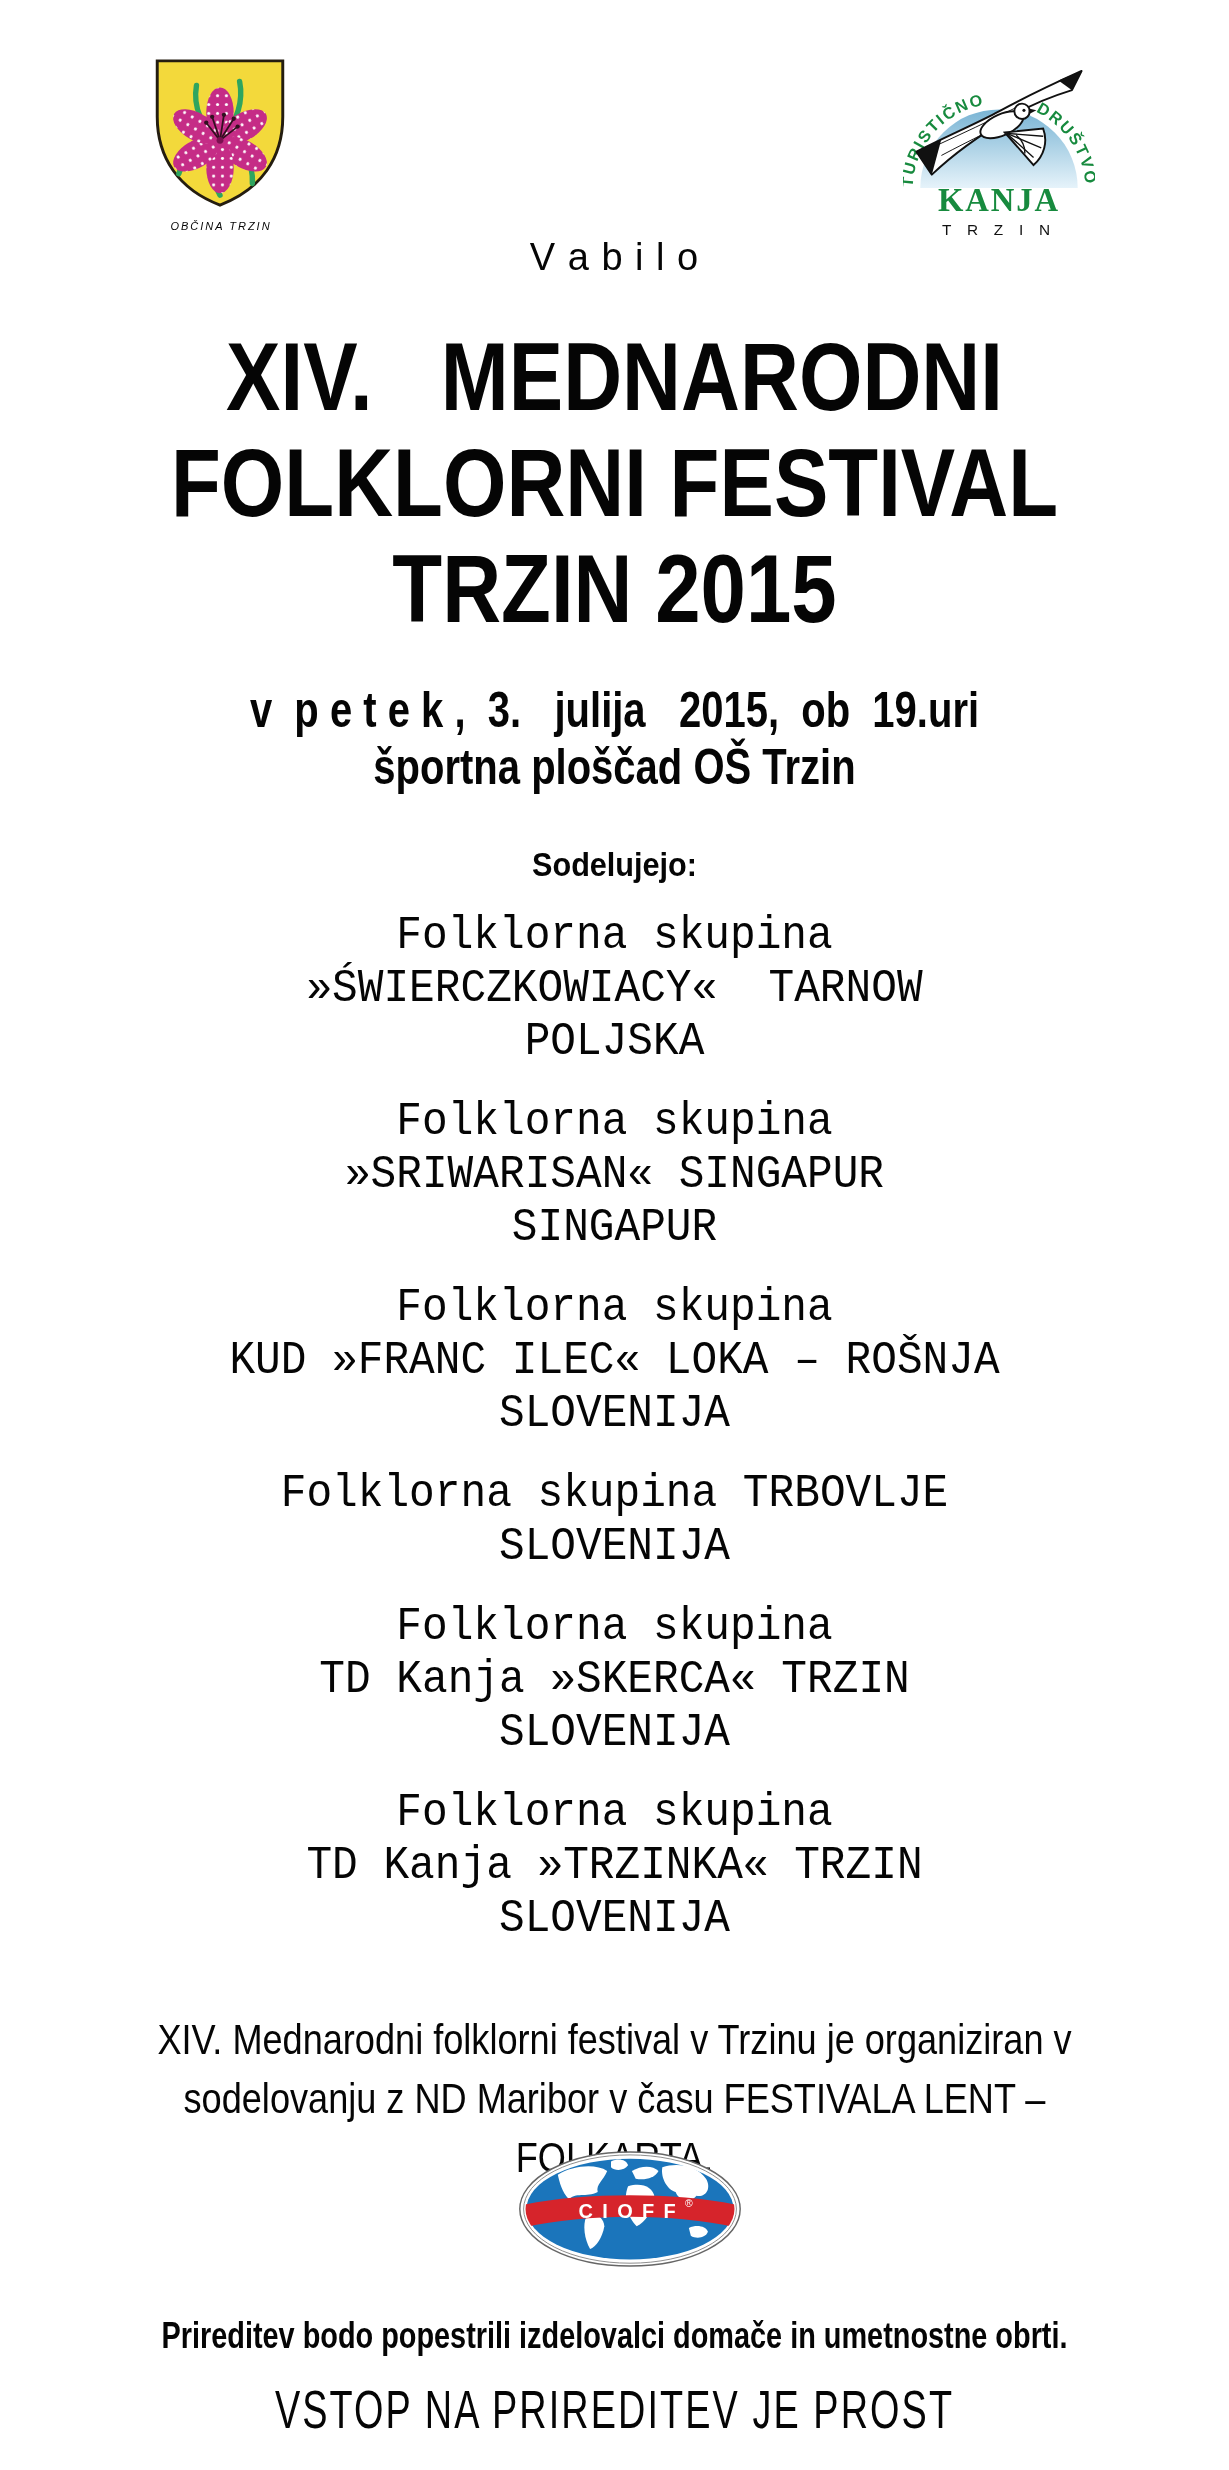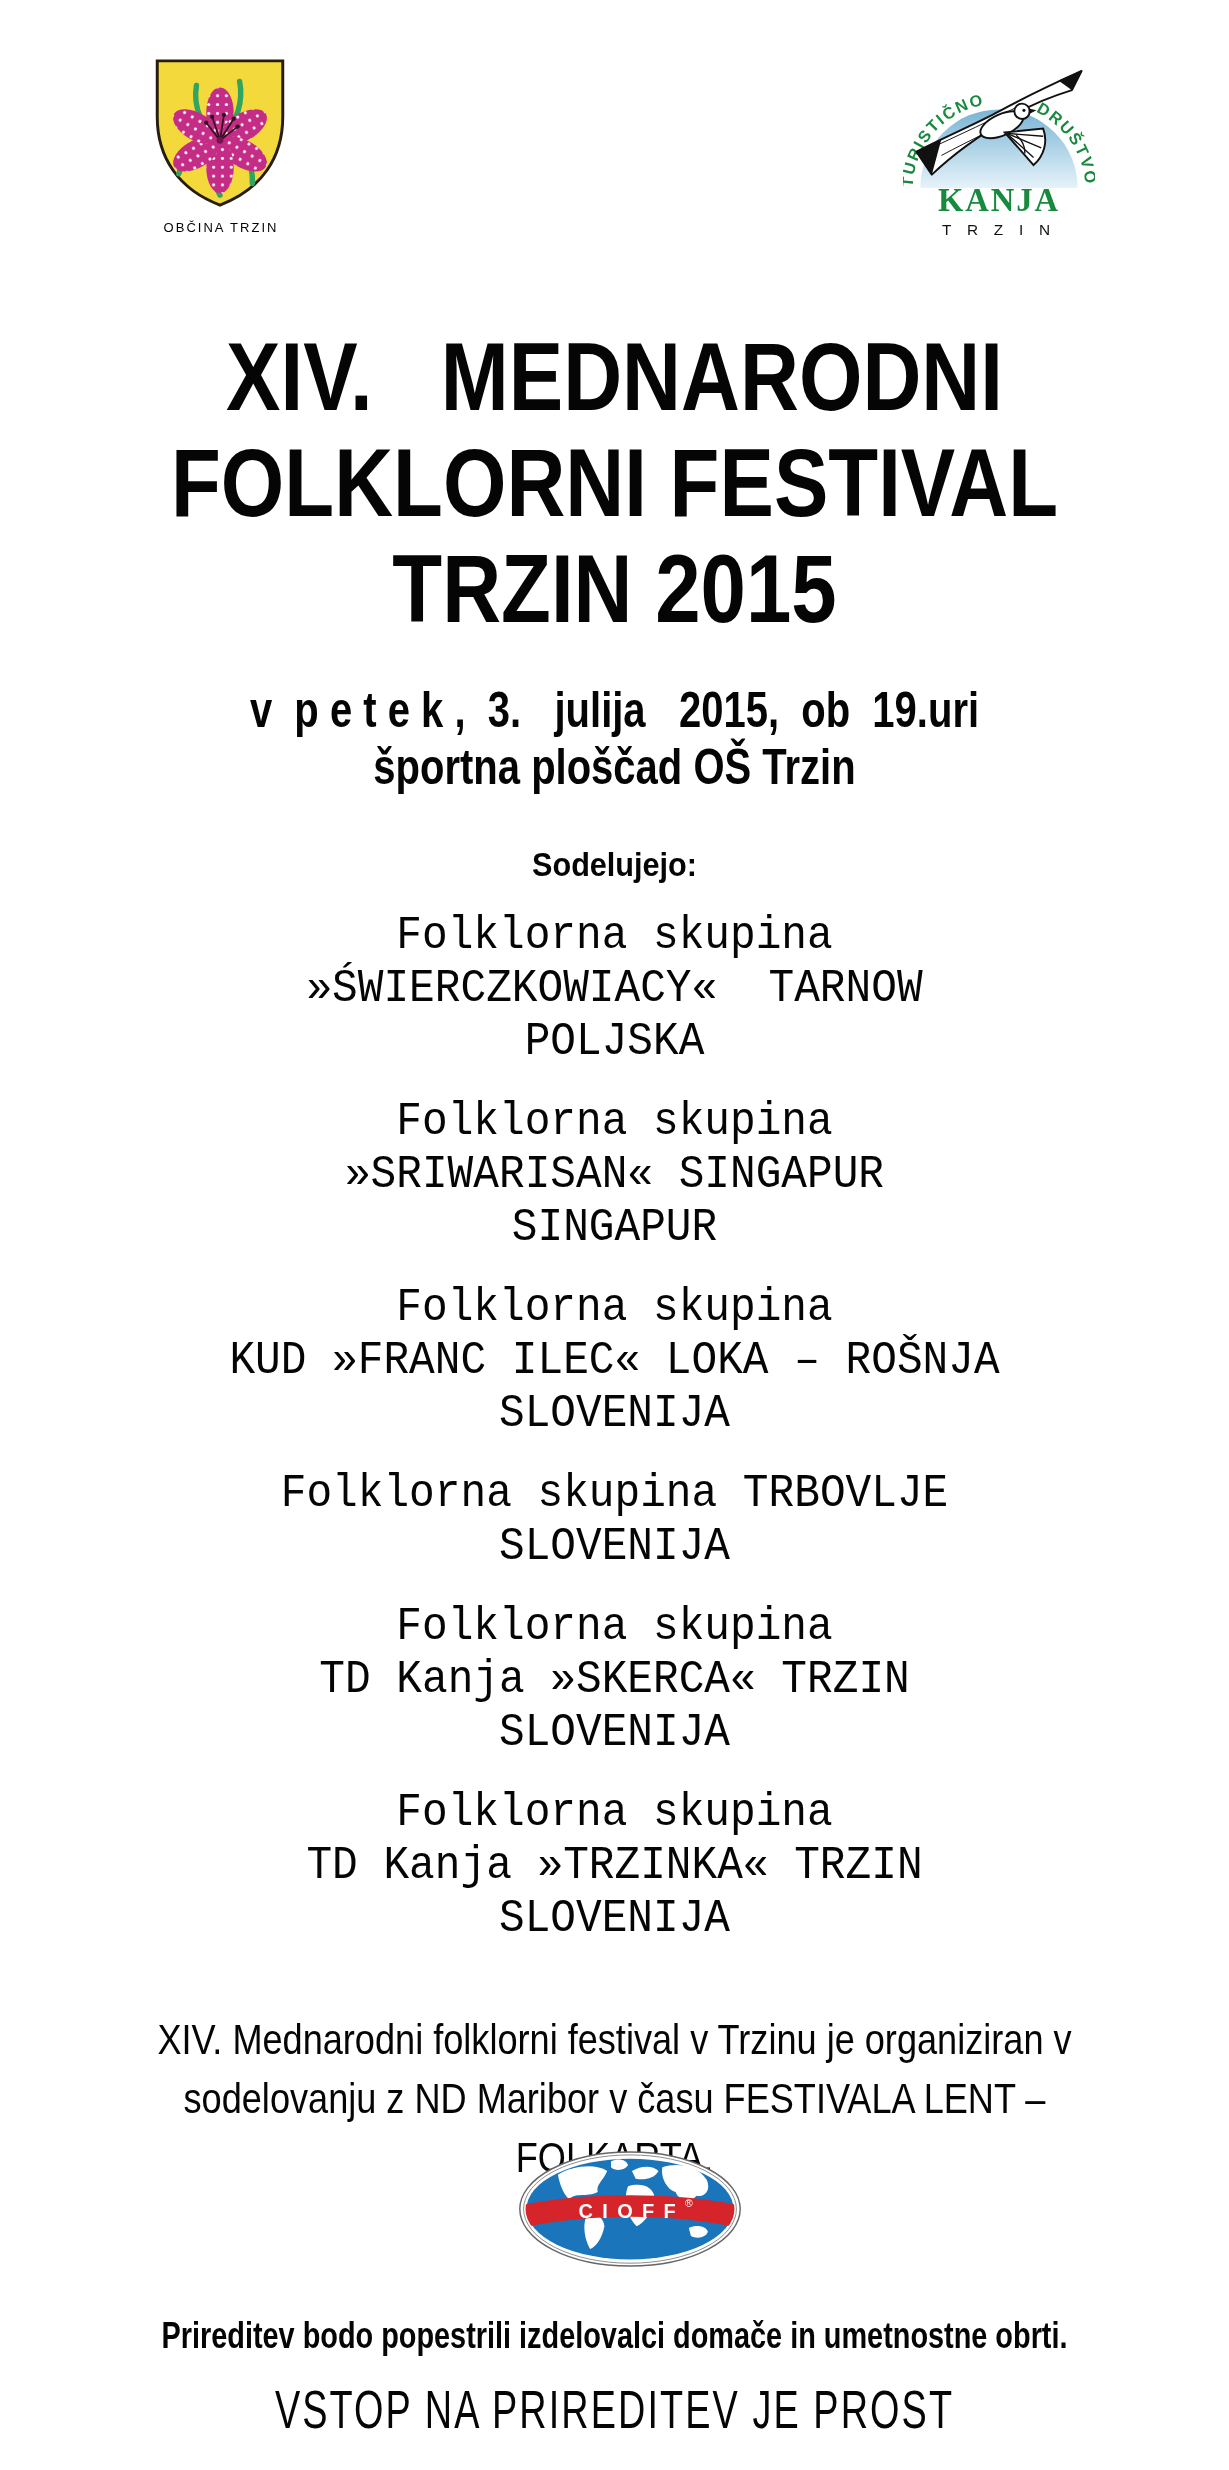--- a/index.html
+++ b/index.html
@@ -8,21 +8,21 @@
     position:relative; width:1229px; height:2470px; background:#ffffff;
     font-family:"Liberation Sans", sans-serif; color:#050505; overflow:hidden;
   }
   .abs { position:absolute; }
   .centered { left:0; width:100%; text-align:center; }
   .txt { white-space:pre-wrap; }
 
   
   .obcina { left:150px; top:56px; width:140px; height:152px; }
   .obcina-caption { left:121px; top:220px; width:200px; text-align:center;
-    font-size:13px; letter-spacing:2px; }
+    font-size:11px; letter-spacing:2px;font-style:italic; }
   .kanja { left:903px; top:44px; width:192px; height:197px; }
 
   
   .vabilo { top:236px; font-size:38px; letter-spacing:1px; }
   .title  { top:324px; font-weight:bold; font-size:96px; line-height:106px;
             transform:scaleX(0.85); transform-origin:50% 0; }
   .when   { top:682px; font-weight:bold; font-size:50px; line-height:57px;
             transform:scaleX(0.80); transform-origin:50% 0; }
   .sodelujejo { top:845px; font-weight:bold; font-size:34px;
             transform:scaleX(0.90); transform-origin:50% 0; }
@@ -115,20 +115,21 @@
         <path d="M108,93 L146,96"></path>
         <path d="M108,93 L144,108"></path>
         <path d="M108,93 L136,118"></path>
         <path d="M118,95 A24,24 0 0 1 127,114"></path>
       </g>
     </g>
     <text x="100" y="174" text-anchor="middle" font-family="Liberation Serif, serif" font-size="34" font-weight="bold" letter-spacing="2" fill="#178A3E">KANJA</text>
     <text x="100" y="199" text-anchor="middle" font-size="16" letter-spacing="6" fill="#111111">T R Z I N</text>
   </svg>
 
+  <div class="abs centered vabilo txt">V a b i l o</div>
 
   <div class="abs centered title">
     <div class="txt">XIV.   MEDNARODNI</div>
     <div class="txt">FOLKLORNI FESTIVAL</div>
     <div class="txt">TRZIN 2015</div>
   </div>
 
   <div class="abs centered when">
     <div class="txt">v  p e t e k ,  3.   julija   2015,  ob  19.uri</div>
     <div class="txt">športna ploščad OŠ Trzin</div>

